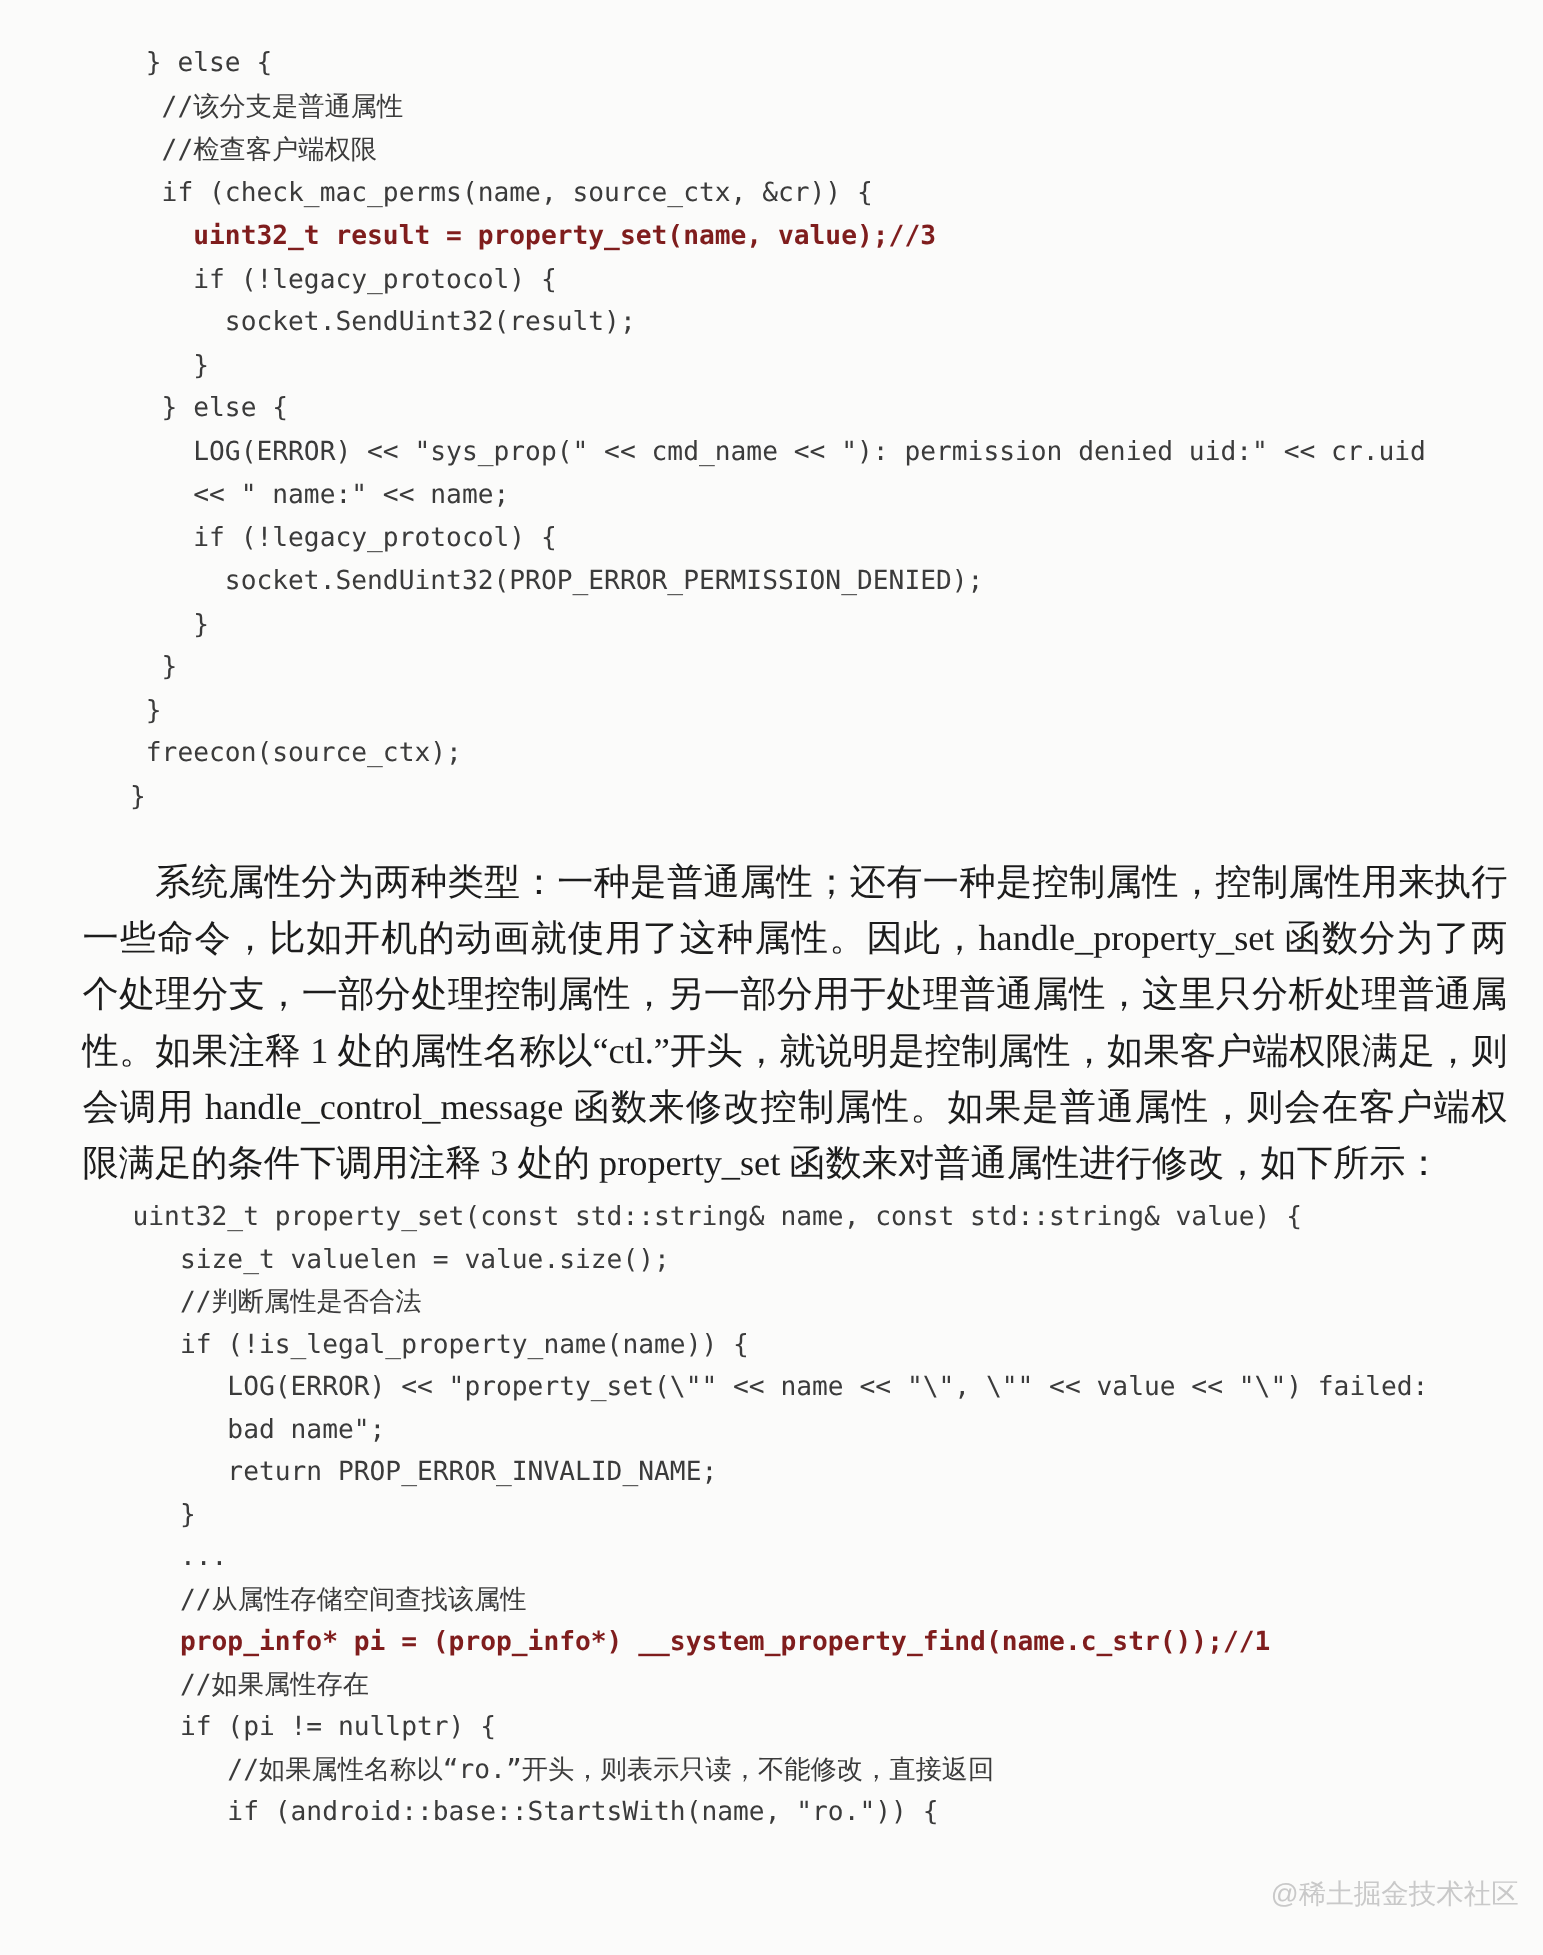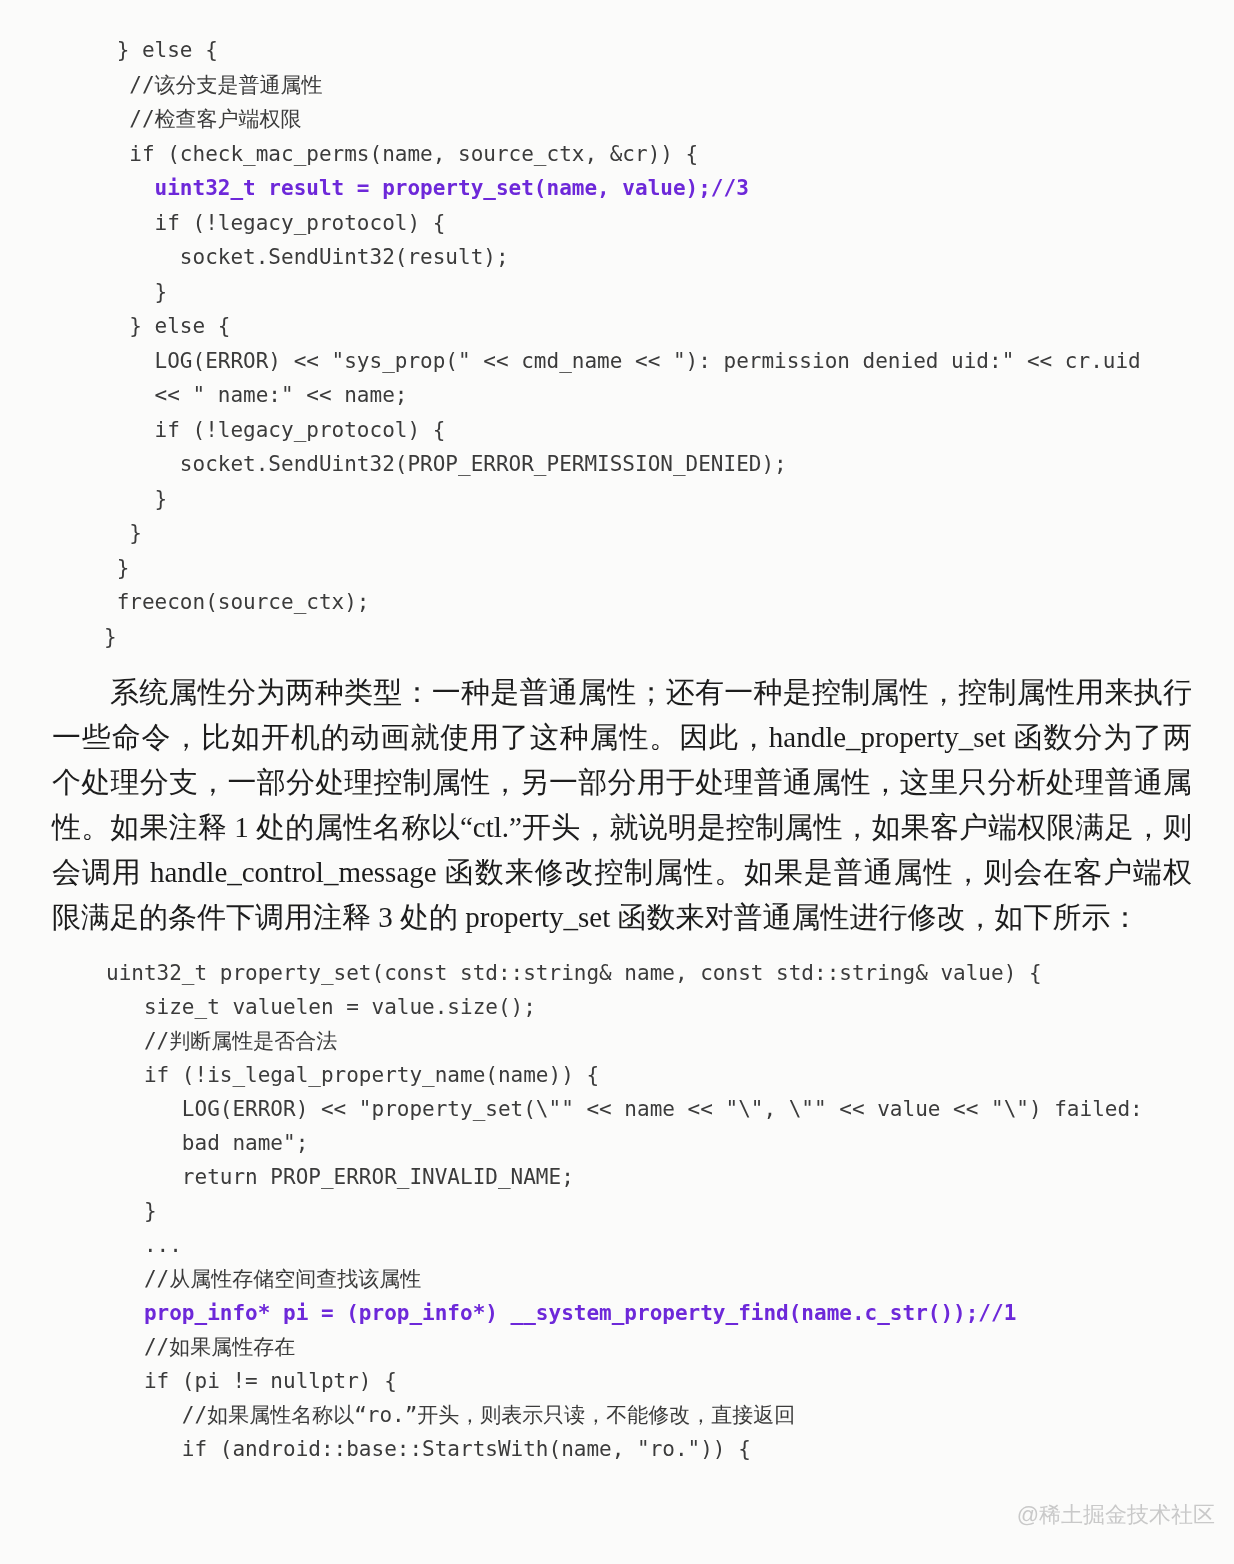--- a/index.html
+++ b/index.html
@@ -18,26 +18,26 @@
     position: absolute;
     margin: 0;
     font-family: "DejaVu Sans Mono", "Liberation Mono", monospace;
     font-size: 21px;
     color: #3b3b3b;
     white-space: pre;
   }
   .code-top  { left: 104px; top: 33px;  line-height: 34.5px; }
   .code-bottom { left: 106px; top: 956px; line-height: 34px; }
   .code-line { white-space: pre; }
-  .code-line.bold { font-weight: 700; color: #6d28d9; }
+  .code-line.bold { font-weight: 700; color: #7f1d1d; }
   .body-text {
     position: absolute;
     left: 52px; top: 670px;
     width: 1140px;
-    margin: 0;
+    margin: 14px;
     font-family: "Liberation Serif", "DejaVu Serif", serif;
     font-size: 29px;
     line-height: 45px;
     color: #1c1c1c;
     text-align: justify;
     text-indent: 2em;
   }
   .file-bar {
     position: absolute;
     left: 48px; top: 972px;

